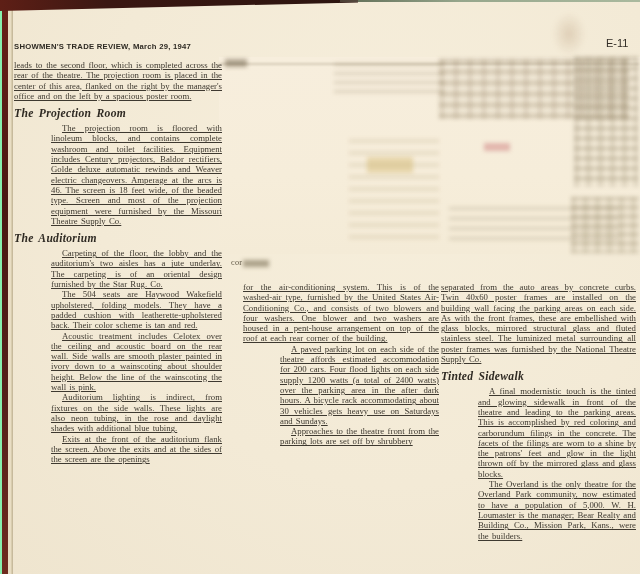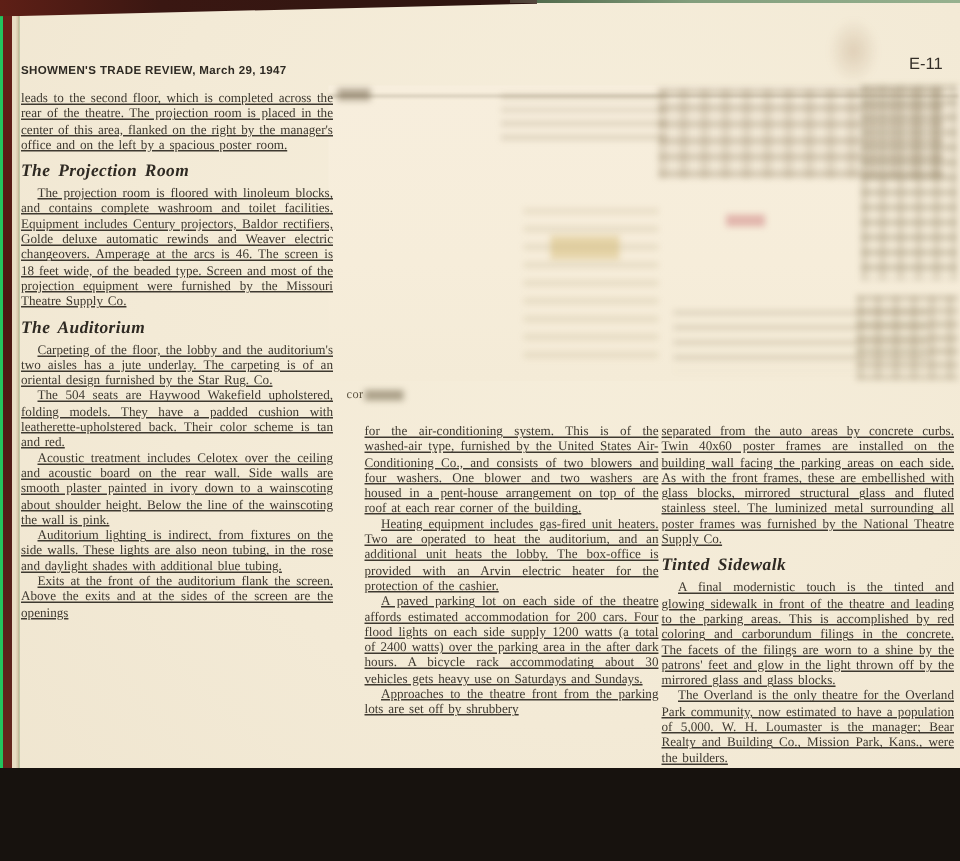--- a/index.html
+++ b/index.html
@@ -3,21 +3,21 @@
 <meta charset="utf-8">
 <style>
   * { box-sizing: border-box; }
   html,body { margin:0; padding:0; }
   body {
     width:640px; height:574px;
     background:#17120e;
     font-family:"Liberation Serif", serif;
     overflow:hidden;
   }
-  .scan { position:relative; width:640px; height:512px; background:#22c55e; overflow:hidden; }
+  .scan { position:relative; width:640px; height:574px; background:#86efac; overflow:hidden; }
 
   
   .edge-maroon {
     position:absolute; left:2px; top:0; width:6px; height:574px;
     background:linear-gradient(180deg,#6a2119 0%,#4a1812 35%,#55201a 70%,#6e2a1e 100%);
   }
   .edge-paper {
     position:absolute; left:8px; top:2px; width:5px; height:572px;
     background:#e8ddc3;
     border-right:1px solid #c7ba9c;
@@ -99,21 +99,21 @@
   
   .col { position:absolute; color:#3e3930; }
   .col-left  { left:14px;  top:60px;  width:208px; }
   .col-mid   { left:243px; top:282px; width:196px; }
   .col-right { left:441px; top:282px; width:195px; }
 
   .col p {
     margin:0; font-size:8.75px; line-height:10.3px;
     text-align:justify; word-spacing:1px;text-decoration:underline;
   }
-  .col p.indent { text-indent:11px; }
+  .col p.indent { text-indent:11px;padding-left:37px; }
   .col h3 {
     margin:6px 0 3px 0;
     font-size:11.6px; font-weight:bold; font-style:italic;
     color:#2f2a23; letter-spacing:.3px; word-spacing:2px;
   }
 </style>
 </head>
 <body>
 
 <div class="scan">
@@ -153,21 +153,20 @@
     <h3>The Auditorium</h3>
     <p class="indent">Carpeting of the floor, the lobby and the auditorium's two aisles has a jute underlay. The carpeting is of an oriental design furnished by the Star Rug. Co.</p>
     <p class="indent">The 504 seats are Haywood Wakefield upholstered, folding models. They have a padded cushion with leatherette-upholstered back. Their color scheme is tan and red.</p>
     <p class="indent">Acoustic treatment includes Celotex over the ceiling and acoustic board on the rear wall. Side walls are smooth plaster painted in ivory down to a wainscoting about shoulder height. Below the line of the wainscoting the wall is pink.</p>
     <p class="indent">Auditorium lighting is indirect, from fixtures on the side walls. These lights are also neon tubing, in the rose and daylight shades with additional blue tubing.</p>
     <p class="indent">Exits at the front of the auditorium flank the screen. Above the exits and at the sides of the screen are the openings</p>
   </div>
 
   <div class="col col-mid">
     <p>for the air-conditioning system. This is of the washed-air type, furnished by the United States Air-Conditioning Co., and consists of two blowers and four washers. One blower and two washers are housed in a pent-house arrangement on top of the roof at each rear corner of the building.</p>
-    <p class="indent">Heating equipment includes gas-fired unit heaters. Two are operated to heat the auditorium, and an additional unit heats the lobby. The box-office is provided with an Arvin electric heater for the protection of the cashier.</p>
     <p class="indent">A paved parking lot on each side of the theatre affords estimated accommodation for 200 cars. Four flood lights on each side supply 1200 watts (a total of 2400 watts) over the parking area in the after dark hours. A bicycle rack accommodating about 30 vehicles gets heavy use on Saturdays and Sundays.</p>
     <p class="indent">Approaches to the theatre front from the parking lots are set off by shrubbery</p>
   </div>
 
   <div class="col col-right">
     <p>separated from the auto areas by concrete curbs. Twin 40x60 poster frames are installed on the building wall facing the parking areas on each side. As with the front frames, these are embellished with glass blocks, mirrored structural glass and fluted stainless steel. The luminized metal surrounding all poster frames was furnished by the National Theatre Supply Co.</p>
     <h3>Tinted Sidewalk</h3>
     <p class="indent">A final modernistic touch is the tinted and glowing sidewalk in front of the theatre and leading to the parking areas. This is accomplished by red coloring and carborundum filings in the concrete. The facets of the filings are worn to a shine by the patrons' feet and glow in the light thrown off by the mirrored glass and glass blocks.</p>
     <p class="indent">The Overland is the only theatre for the Overland Park community, now estimated to have a population of 5,000. W. H. Loumaster is the manager; Bear Realty and Building Co., Mission Park, Kans., were the builders.</p>
   </div>

